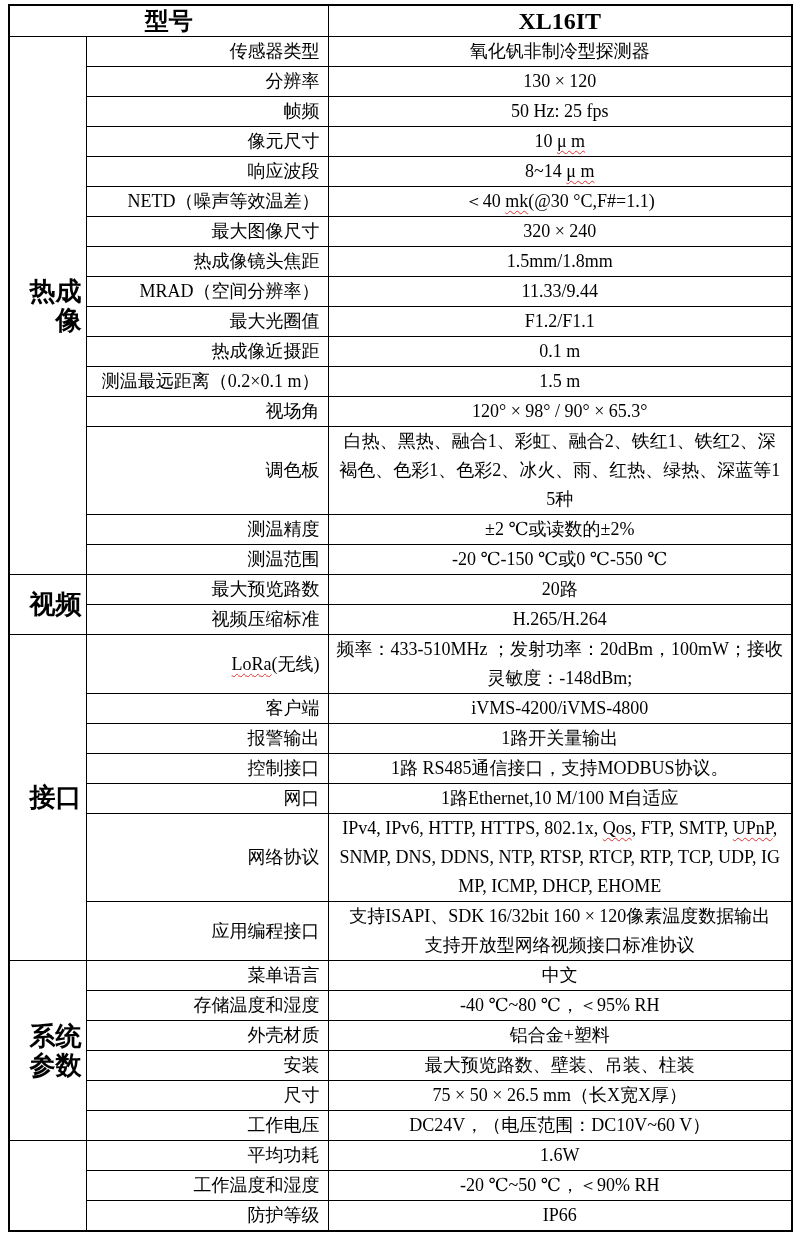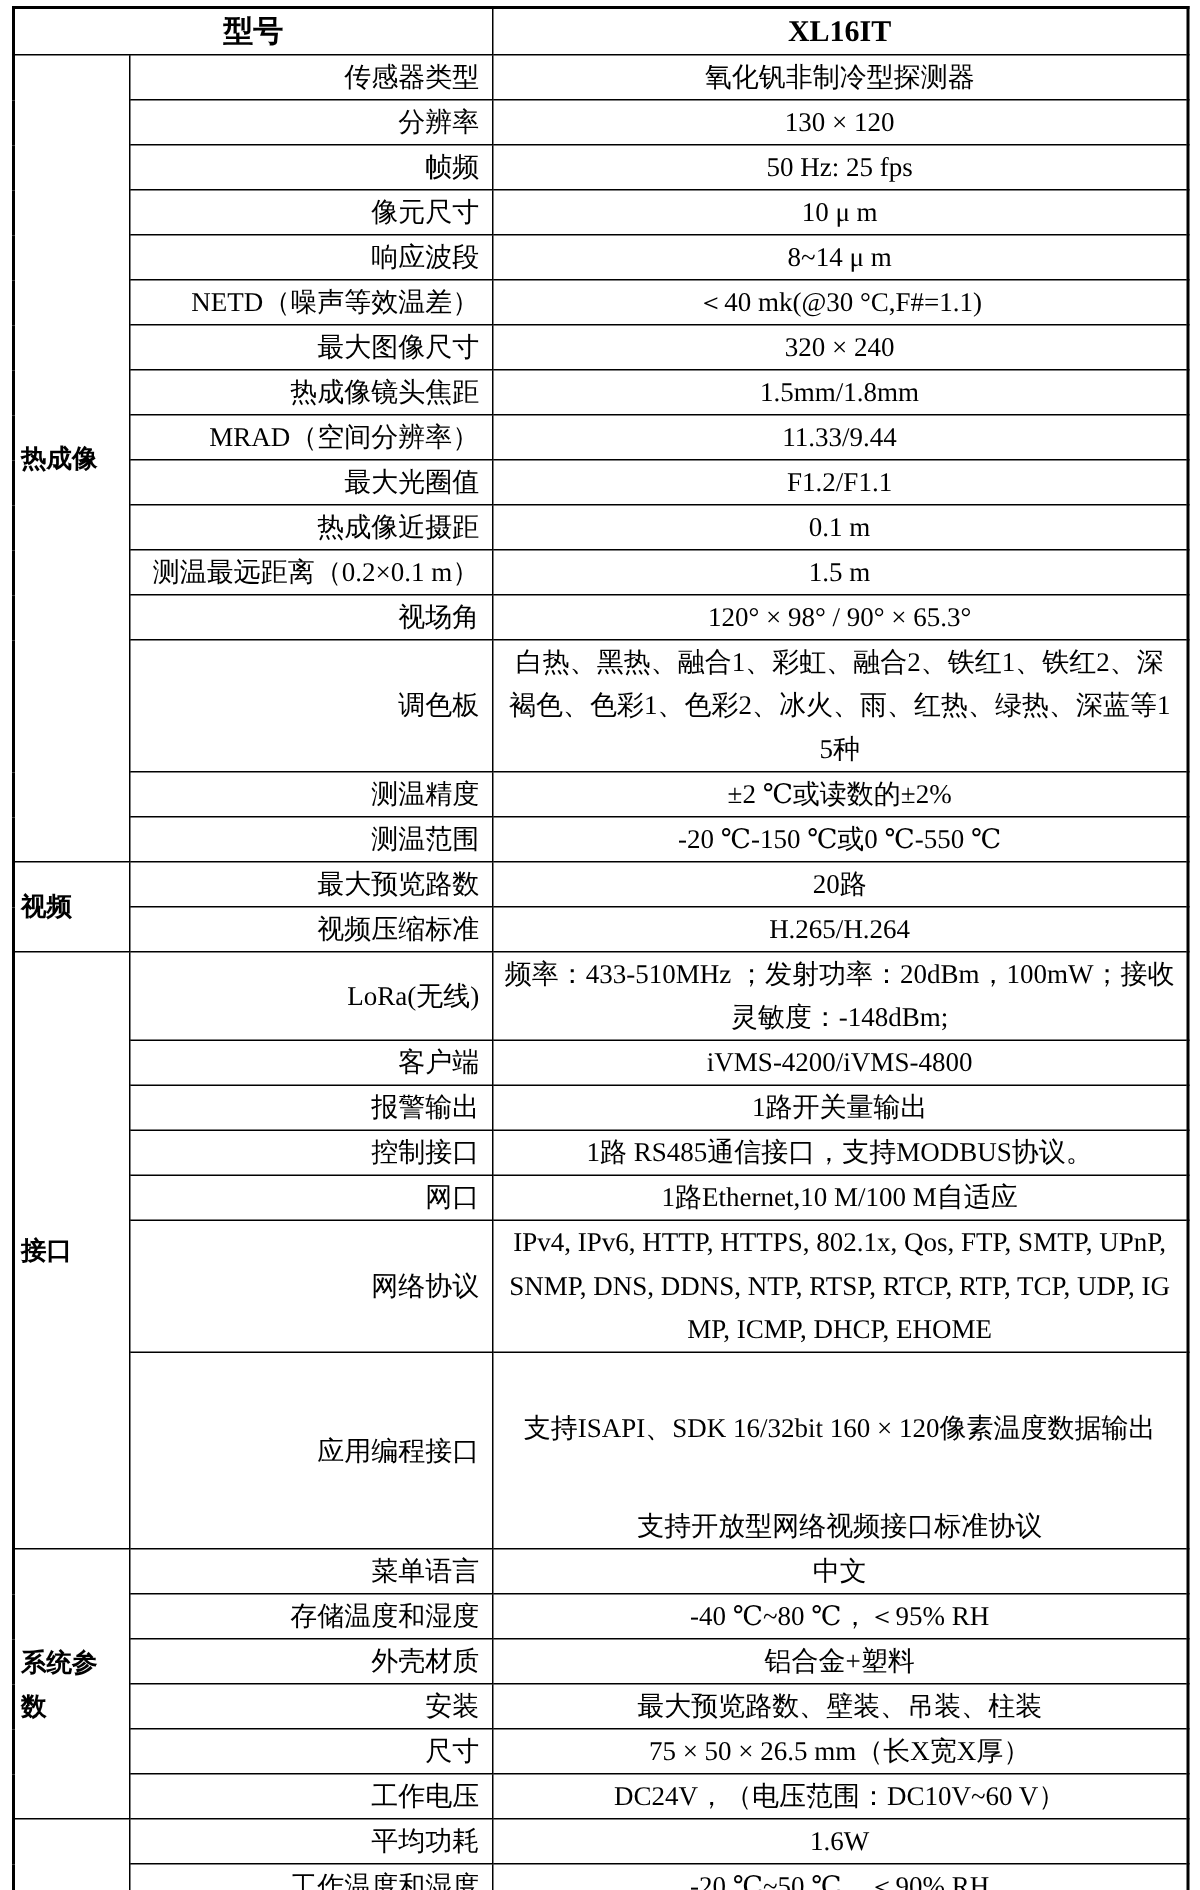--- a/index.html
+++ b/index.html
@@ -31,35 +31,36 @@
     font-size: 18px;
     line-height: 29px;
     padding: 0 8px;
     vertical-align: middle;
     word-break: break-all;
     overflow: hidden;
   }
   td.hdr {
     font-weight: bold;
     text-align: center;
-    font-size: 20px;
+    font-size: 24px;
     height: 30px;
     padding: 0 4px;
   }
   td.group {
     font-weight: bold;
-    text-align: left;
+    text-align: right;
     padding: 0 4px;
-    font-size: 17px;
+    font-size: 26px;
   }
   td.param { text-align: right; }
   td.value { text-align: center; }
   tr.r { height: 29px; }
-  .vline { display: block; margin-top: 36px; }
+  .vline { display: block; }
   .sq {
+    text-decoration: underline;
     text-decoration-style: wavy;
     text-decoration-color: #e03131;
     text-decoration-thickness: 1px;
     text-underline-offset: 3px;
     text-decoration-skip-ink: none;
   }
 </style>
 </head>
 <body>
 

